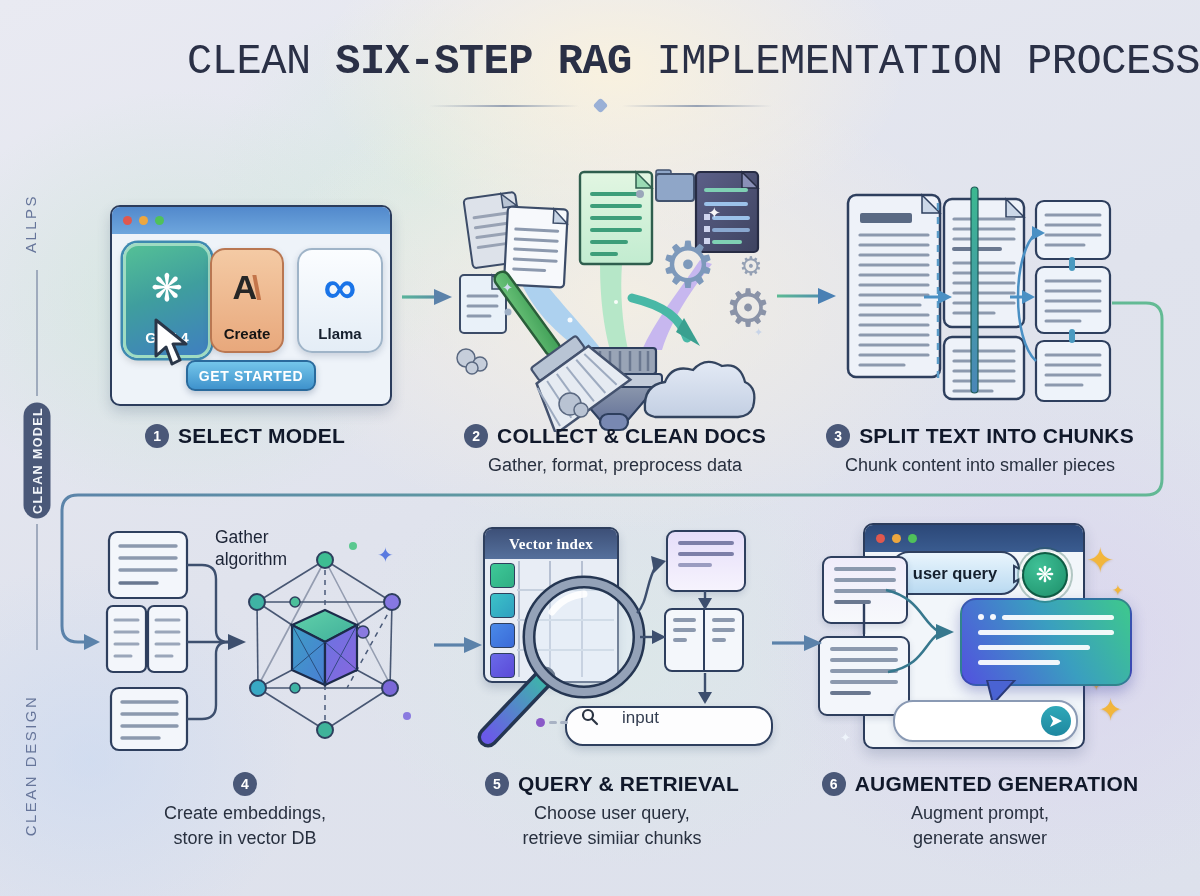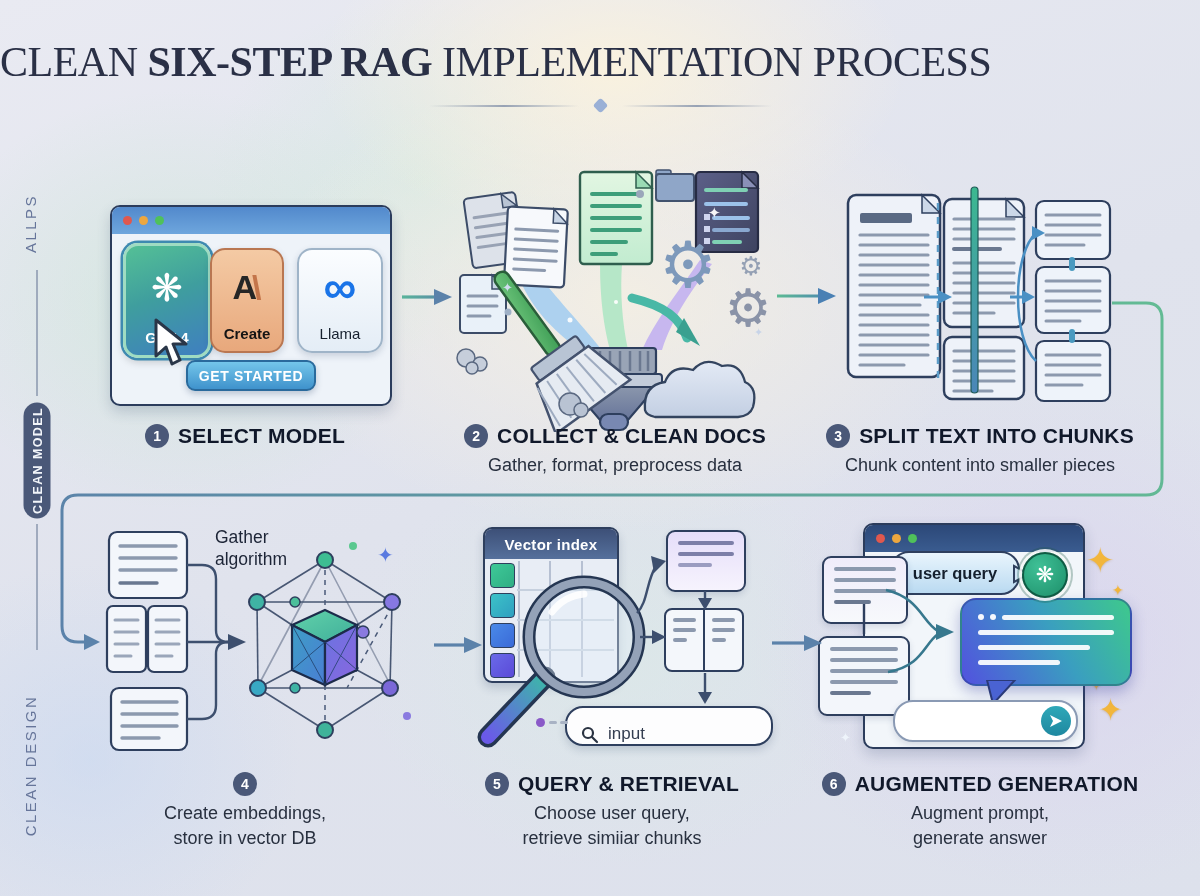--- a/index.html
+++ b/index.html
@@ -12,22 +12,22 @@
       radial-gradient(360px 300px at 180px 300px, rgba(198,232,208,.50), rgba(198,232,208,0) 70%),
       radial-gradient(300px 260px at 420px 180px, rgba(205,236,215,.45), rgba(205,236,215,0) 70%),
       radial-gradient(430px 350px at 1060px 640px, rgba(216,206,240,.55), rgba(216,206,240,0) 72%),
       radial-gradient(300px 280px at 90px 760px, rgba(196,214,242,.50), rgba(196,214,242,0) 70%),
       radial-gradient(380px 300px at 620px 660px, rgba(214,238,226,.40), rgba(214,238,226,0) 70%),
       linear-gradient(160deg, #e9eaf2 0%, #e0e3ed 50%, #dde1ec 100%);
   }
   .abs{position:absolute;}
   
   .main-title{
-    left:0;top:38px;width:1200px;text-align:left;
-    font-family:Liberation Serif, serif;font-size:42px;letter-spacing:-0.5px;
+    left:0;top:38px;width:1200px;text-align:right;
+    font-family:Liberation Mono, monospace;font-size:42px;letter-spacing:-0.5px;
     color:#2a3046;white-space:nowrap;
   }
   .main-title .emph{font-weight:bold;}
   .divider{left:0;top:100px;width:1200px;display:flex;align-items:center;justify-content:center;gap:16px;}
   .divider .dline{width:150px;height:2px;background:linear-gradient(90deg,rgba(140,150,170,0),#97a2b4,rgba(140,150,170,0));}
   .divider .ddiamond{width:11px;height:11px;border-radius:3px;background:#9ab0d6;transform:rotate(45deg);}
   
   .side-label{color:#66759a;font-size:15px;font-weight:500;letter-spacing:2.5px;text-align:center;}
   .rot{transform:rotate(-90deg);}
   .side-pill{
@@ -65,22 +65,22 @@
   .book > div{flex:1;border:2.2px solid #2e3f5e;background:#f4f7fb;padding:8px 7px;display:flex;flex-direction:column;gap:6px;}
   .book > div:first-child{border-radius:8px 0 0 8px;border-right-width:1.2px;}
   .book > div:last-child{border-radius:0 8px 8px 0;border-left-width:1.2px;}
   
   .vtable{border:2.5px solid #2e3f5e;border-radius:9px;overflow:hidden;background:#e8edf5;box-shadow:0 5px 10px rgba(40,60,100,.2);}
   .vtable-head{height:30px;background:linear-gradient(180deg,#3d5078,#55709c);color:#fff;font-size:15px;font-weight:600;display:flex;align-items:center;justify-content:center;letter-spacing:.3px;}
   .vsq{position:absolute;width:23px;height:23px;border-radius:4px;border:1.5px solid #2e3f5e;}
   .vline{position:absolute;width:1.5px;background:#b6c0d2;top:32px;bottom:3px;}
   .hline{position:absolute;height:1.5px;background:#c6d0de;left:32px;right:3px;}
   .search-pill{
-    border:2.5px solid #2e3f5e;border-radius:18px;background:#fdfdfe;display:flex;align-items:flex-end;
-    padding-left:14px;gap:9px;box-shadow:0 4px 8px rgba(40,60,100,.18);
+    border:2.5px solid #2e3f5e;border-radius:18px;background:#fdfdfe;display:flex;align-items:flex-start;
+    padding-left:14px;gap:23px;box-shadow:0 4px 8px rgba(40,60,100,.18);
   }
   .search-pill span{font-size:17px;color:#333d50;}
   
   .user-bubble{
     border:2px solid #2e3f5e;border-radius:19px;background:linear-gradient(180deg,#e9f5fd,#badaf1);
     display:flex;align-items:center;justify-content:center;font-size:16.5px;font-weight:700;color:#15202e;
   }
   .ai-badge{
     border-radius:50%;background:radial-gradient(circle at 35% 30%,#3fc096,#1d8f6a);
     border:2px solid #0f5c44;box-shadow:0 0 0 3px rgba(255,255,255,.85),0 0 0 5px rgba(30,90,70,.30);
@@ -131,21 +131,21 @@
   </div>
   <div class="abs model-card" style="left:210px;top:248px;width:70px;height:92px;background:linear-gradient(180deg,#f4caa4,#e8a87c);border:2.5px solid #b97752;">
     <div class="model-logo" style="font-size:34px;font-weight:800;">
         <span style="color:#262626;">A</span>
         <span style="color:#c4754a;margin-left:-5px;">\</span>
       </div>
     <div style="color:#141414;font-weight:bold;font-size:15px;">Create</div>
   </div>
   <div class="abs model-card" style="left:297px;top:248px;width:82px;height:92px;background:linear-gradient(180deg,#fbfdff,#e4edf6);border:2.5px solid #9fb4c8;">
     <div class="model-logo" style="font-size:46px;font-weight:bold;color:#1a74e8;line-height:.8;">∞</div>
-    <div style="color:#16202e;font-weight:normal;font-size:15px;">Llama</div>
+    <div style="color:#16202e;font-weight:bold;font-size:15px;">Llama</div>
   </div>
   <div class="abs cta-btn" style="left:186px;top:360px;width:126px;height:27px;">GET STARTED</div>
   <svg class="abs" style="left:152px;top:318px;z-index:4;" width="42" height="50" viewBox="0 0 42 50">
     <polygon points="4,2 4,38 14,29 20,46 28,42 21,26 34,26" fill="#ffffff" stroke="#2a3648" stroke-width="3" stroke-linejoin="round"></polygon>
   </svg>
 
   <svg class="abs" style="left:450px;top:160px;" width="330" height="272" viewBox="0 0 330 272">
     <defs>
       <linearGradient id="gDoc" x1="0" y1="0" x2="0" y2="1">
           <stop offset="0" stop-color="#e2f6e2"></stop>
@@ -488,21 +488,21 @@
       </g>
       <circle cx="200" cy="82" r="5" fill="#4cbf9a" stroke="#2e3f5e" stroke-width="1.5"></circle>
       <circle cx="268" cy="112" r="6" fill="#8a7ae0" stroke="#2e3f5e" stroke-width="1.5"></circle>
       <circle cx="200" cy="168" r="5" fill="#3fb3a4" stroke="#2e3f5e" stroke-width="1.5"></circle>
     </g>
     <circle cx="258" cy="26" r="4" fill="#5ac88f"></circle>
     <text x="282" y="42" font-size="20" fill="#5a7ae0">✦</text>
     <circle cx="312" cy="196" r="4" fill="#8a7ae0"></circle>
   </svg>
 
-  <div class="abs vtable" style="left:483px;top:527px;width:132px;height:152px;">
+  <div class="abs vtable" style="left:483px;top:527px;width:132px;height:152px;font-family:Liberation Serif, serif;">
     <div class="vtable-head">Vector index</div>
     <div style="position:relative;height:120px;">
       <div class="vline" style="left:33px;top:2px;bottom:2px;"></div>
       <div class="vline" style="left:64px;top:2px;bottom:2px;"></div>
       <div class="vline" style="left:96px;top:2px;bottom:2px;"></div>
       <div class="hline" style="top:30px;"></div>
       <div class="hline" style="top:60px;"></div>
       <div class="hline" style="top:90px;"></div>
       <div class="vsq" style="left:5px;top:4px;background:linear-gradient(135deg,#3ec998,#2fae84);"></div>
       <div class="vsq" style="left:5px;top:34px;background:linear-gradient(135deg,#3cc2c8,#2f9fc0);"></div>

